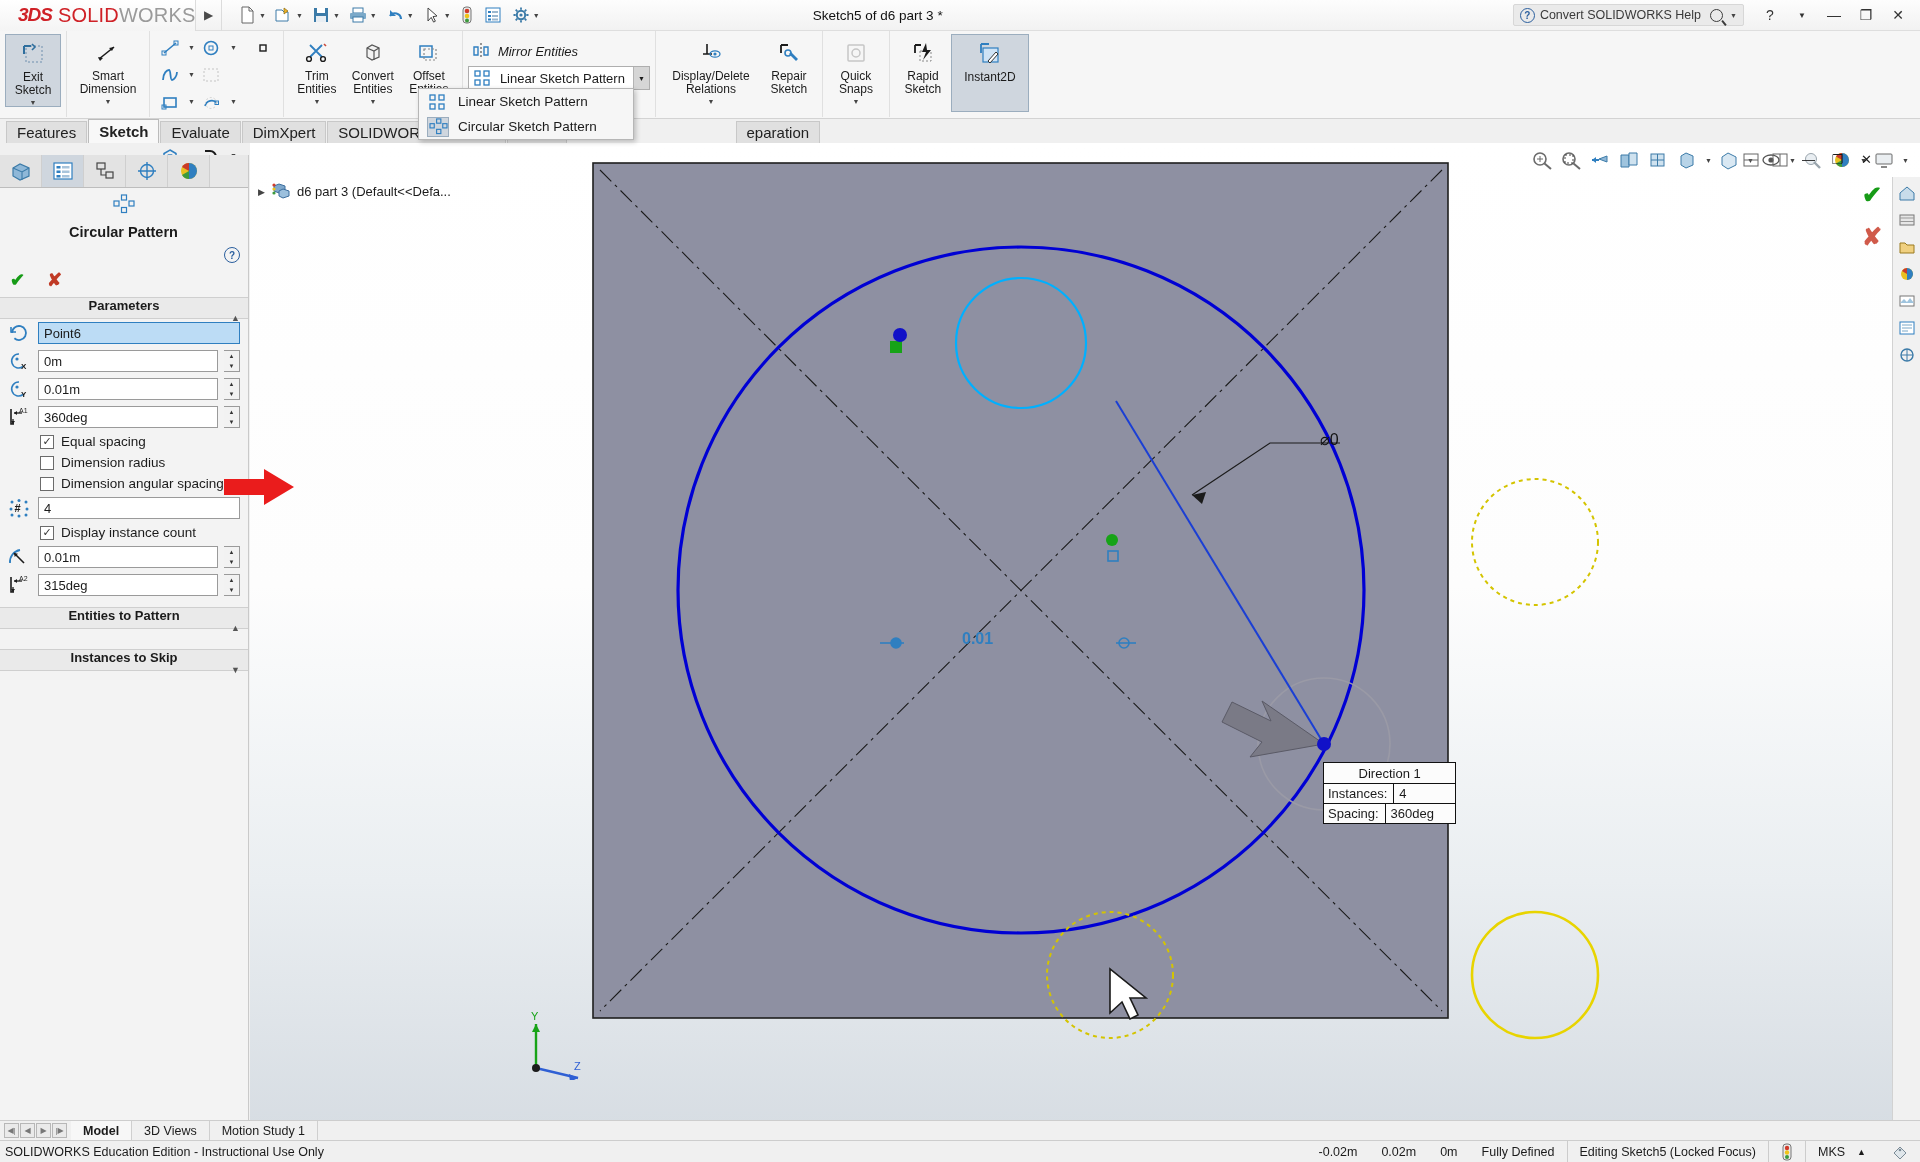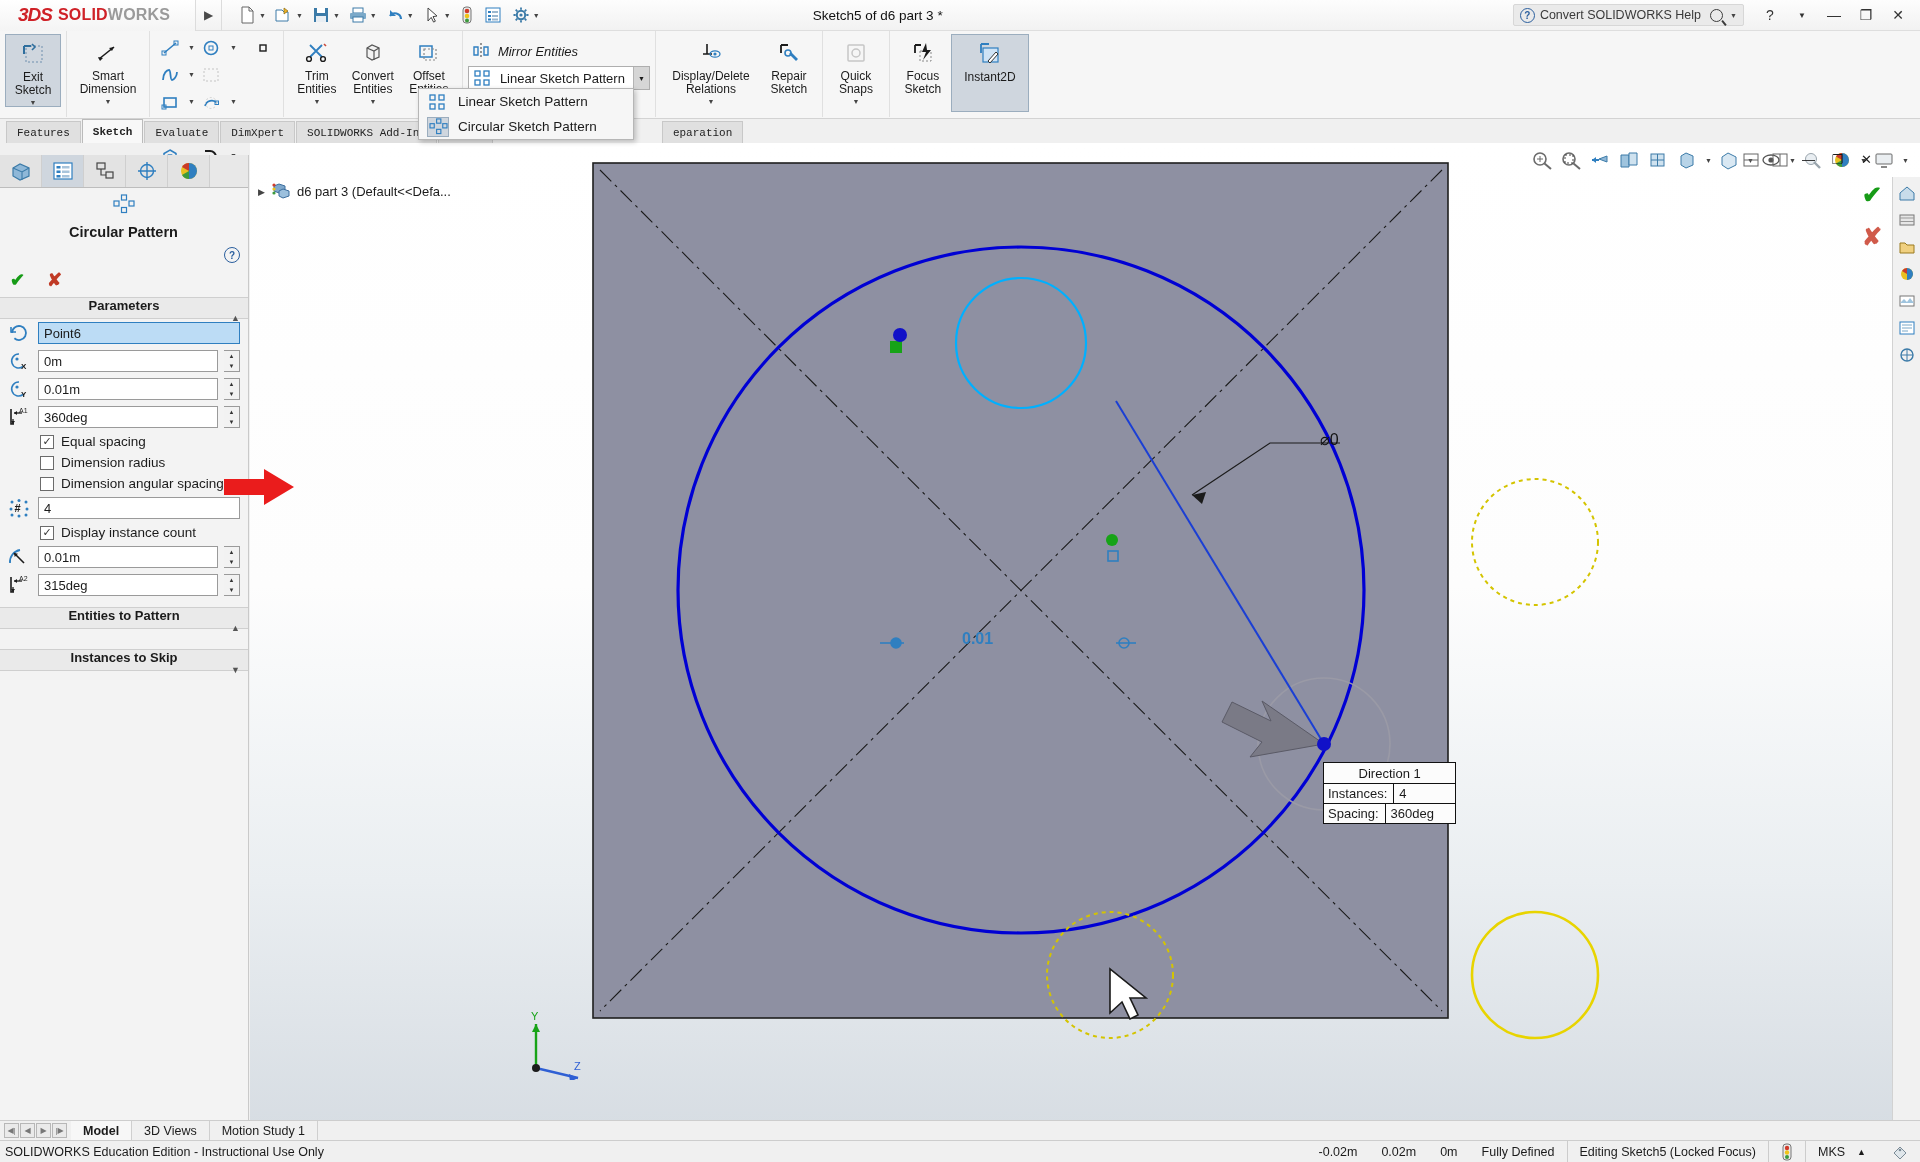--- a/index.html
+++ b/index.html
@@ -15,21 +15,21 @@
   
   #titlebar {
     position:absolute; left:0; top:0; width:1920px; height:31px;
     background:linear-gradient(#fdfdfd,#f2f2f2);
     border-bottom:1px solid #dedede;
     display:flex; align-items:center;
   }
   #brand { display:flex; align-items:center; padding-left:18px; width:196px; height:31px;
            background:linear-gradient(#ffffff,#f4f4f4); border-right:1px solid #dcdcdc; }
   .ds-logo { color:#cf2127; font-weight:bold; font-size:19px; font-style:italic; letter-spacing:-1px; margin-right:6px;}
-  .sw-name { font-size:16px; font-weight:bold; letter-spacing:.2px; }
+  .sw-name { font-size:20px; font-weight:normal; letter-spacing:.2px; }
   .sw-name .s1 { color:#cf2127; }
   .sw-name .s2 { color:#9a9a9a; }
   #brandarrow { width:26px; height:31px; display:flex; align-items:center; justify-content:center;
                 border-right:1px solid #dcdcdc; color:#4a4a4a; font-size:12px;}
   #qat { display:flex; align-items:center; gap:2px; padding-left:12px; height:31px; }
   .qitem { display:flex; align-items:center; height:26px; padding:0 3px; cursor:default; }
   .caret { font-size:7px; color:#444; margin-left:2px; }
   #titletext { flex:1; text-align:center; font-size:13.5px; color:#111; padding-right:300px; }
   #helpsearch {
     display:flex; align-items:center; gap:5px; background:#eaeaea; border:1px solid #d7d7d7;
@@ -67,22 +67,22 @@
   
   #dropmenu { position:absolute; left:418px; top:88px; width:216px; background:#f6f6f6;
               border:1px solid #b6b6b6; box-shadow:2px 2px 5px rgba(0,0,0,.22); z-index:60; }
   .dmrow { display:flex; align-items:center; gap:9px; height:25px; padding:0 8px; font-size:13.5px; }
   .dmico { width:22px; height:20px; display:flex; align-items:center; justify-content:center; }
   .dmico.sel { background:#cfd6de; border:1px solid #9badbe; }
 
   
   #tabbar { position:absolute; left:0; top:119px; width:1920px; height:24px; background:#f0f0f0;
             display:flex; align-items:flex-end; }
-  .tab { height:22px; padding:0 10px; display:flex; align-items:center; font-size:11px;
-         background:#e0e0e0; border:1px solid #c8c8c8; border-bottom:none; margin-right:1px; color:#222;font-family:Liberation Mono, monospace;}
+  .tab { height:22px; padding:0 10px; display:flex; align-items:center; font-size:15px;
+         background:#e0e0e0; border:1px solid #c8c8c8; border-bottom:none; margin-right:1px; color:#222;}
   .tab.active { background:#f8f8f8; font-weight:bold; height:24px; border-color:#bbb; }
 
   
   #leftpanel { position:absolute; left:0; top:155px; width:249px; bottom:36px; background:#f3f3f3;
                border-right:1px solid #c9c9c9; }
   #lp-tabs { display:flex; height:33px; background:#e8e8e8; border-bottom:1px solid #bdbdbd; }
   .lpt { width:42px; display:flex; align-items:center; justify-content:center; border-right:1px solid #cfcfcf;
          background:#e3e3e3;}
   .lpt.active { background:#cfd6de; }
   #pm-title { display:flex; align-items:center; gap:7px; padding:6px 8px 2px 7px; font-weight:bold; font-size:14.5px;flex-direction:column;}
@@ -509,21 +509,21 @@
 
   <div class="rgroup" style="border-right:none">
     <div class="bigbtn">
       <div class="icoBox">
         <svg width="26" height="24" viewBox="0 0 26 24">
               <path d="M5 4h6M5 4v8" stroke="#1b1b1b" stroke-width="1.8" fill="none"></path>
               <rect x="10" y="10" width="11" height="10" fill="none" stroke="#888" stroke-dasharray="2 2"></rect>
               <path d="M16 2l-4 9h4l-3 8 8-10h-4z" fill="#1b1b1b"></path>
             </svg>
       </div>
-      <div class="lbl"><span>Focus</span><br><span>Sketch</span></div>
+      <div class="lbl"><span>Rapid</span><br><span>Sketch</span></div>
     </div>
     <div class="bigbtn active" style="width:78px;height:78px">
       <div class="icoBox">
         <svg width="28" height="26" viewBox="0 0 28 26">
               <path d="M5 3h8M5 3v9" stroke="#2f7fc0" stroke-width="1.8" fill="none"></path>
               <rect x="7" y="7" width="15" height="14" fill="#cfe3f5" stroke="#2f7fc0" stroke-width="1.2"></rect>
               <path d="M12 20l8-9 2 2-8 9z" fill="#fff" stroke="#333" stroke-width="1"></path>
             </svg>
       </div>
       <div class="lbl">Instant2D</div>

